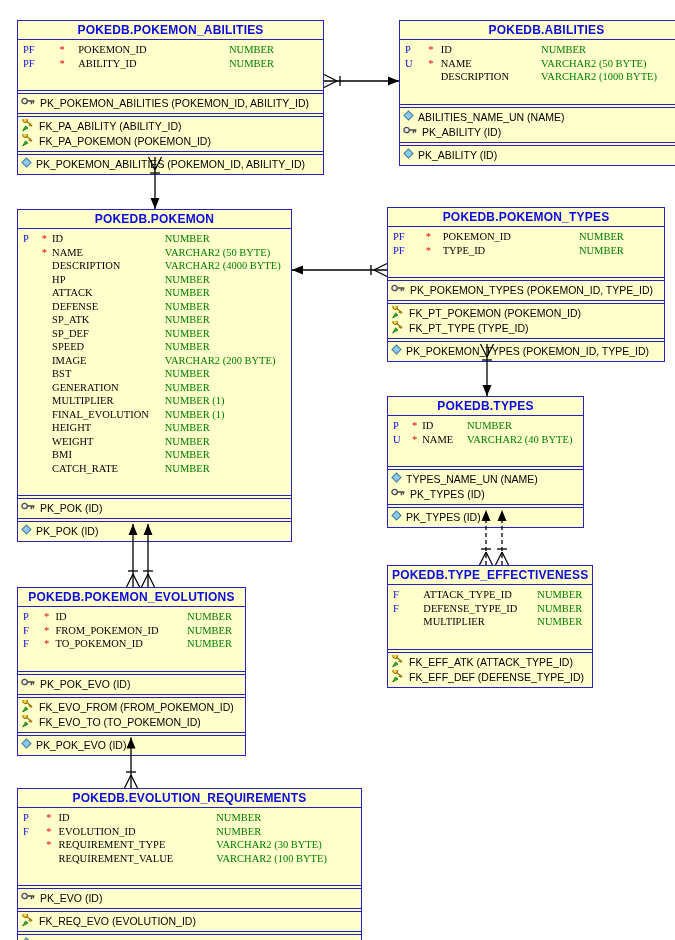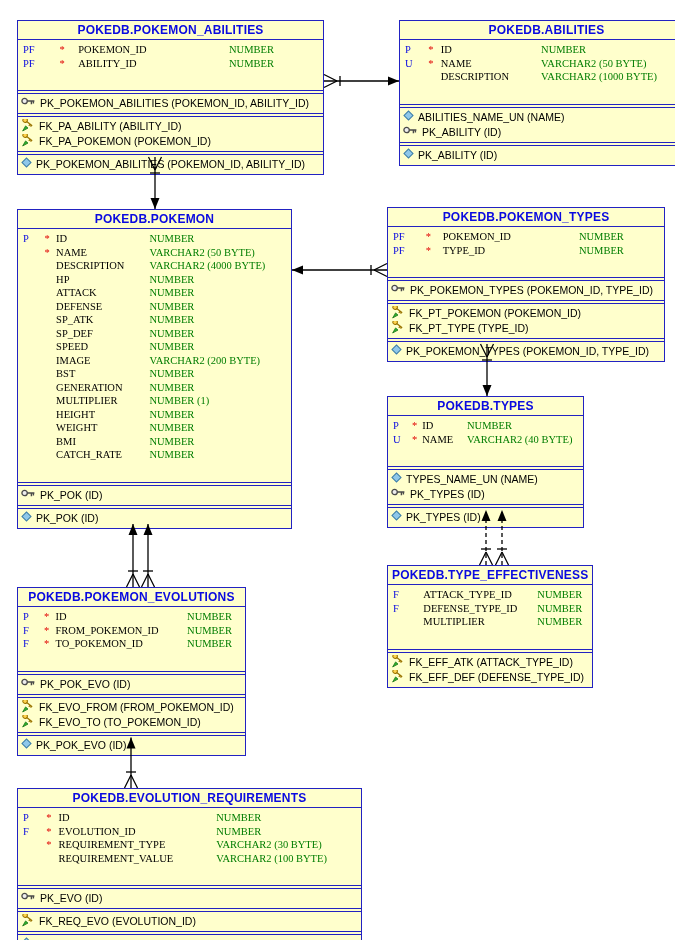--- a/index.html
+++ b/index.html
@@ -234,20 +234,26 @@
         </div>
         <div class="col-row">
           <span class="cell flag"></span>
           <span class="cell star"></span>
           <span class="cell cname">MULTIPLIER</span>
           <span class="cell ctype">NUMBER (1)</span>
         </div>
         <div class="col-row">
           <span class="cell flag"></span>
           <span class="cell star"></span>
+          <span class="cell cname">FINAL_EVOLUTION</span>
+          <span class="cell ctype">NUMBER (1)</span>
+        </div>
+        <div class="col-row">
+          <span class="cell flag"></span>
+          <span class="cell star"></span>
           <span class="cell cname">HEIGHT</span>
           <span class="cell ctype">NUMBER</span>
         </div>
         <div class="col-row">
           <span class="cell flag"></span>
           <span class="cell star"></span>
           <span class="cell cname">WEIGHT</span>
           <span class="cell ctype">NUMBER</span>
         </div>
         <div class="col-row">

